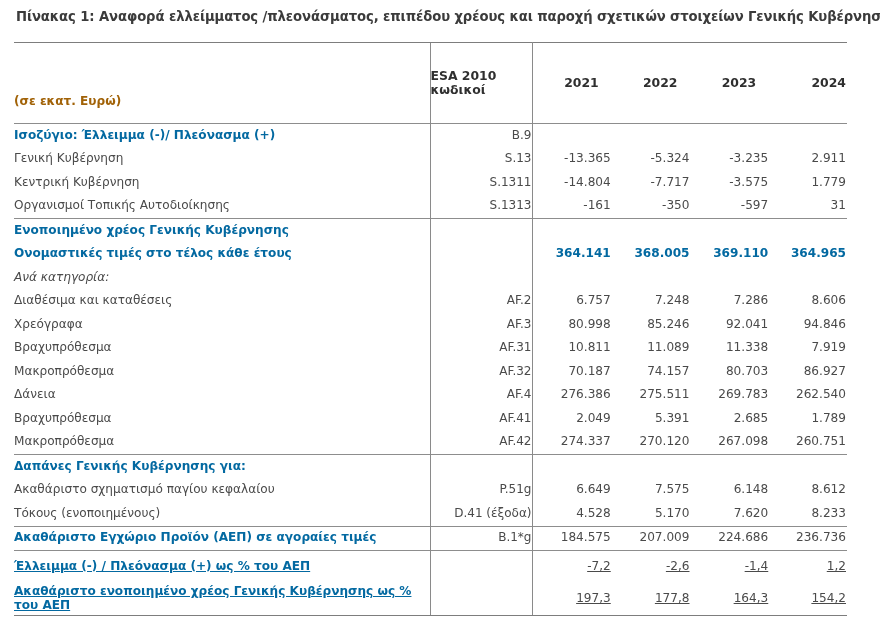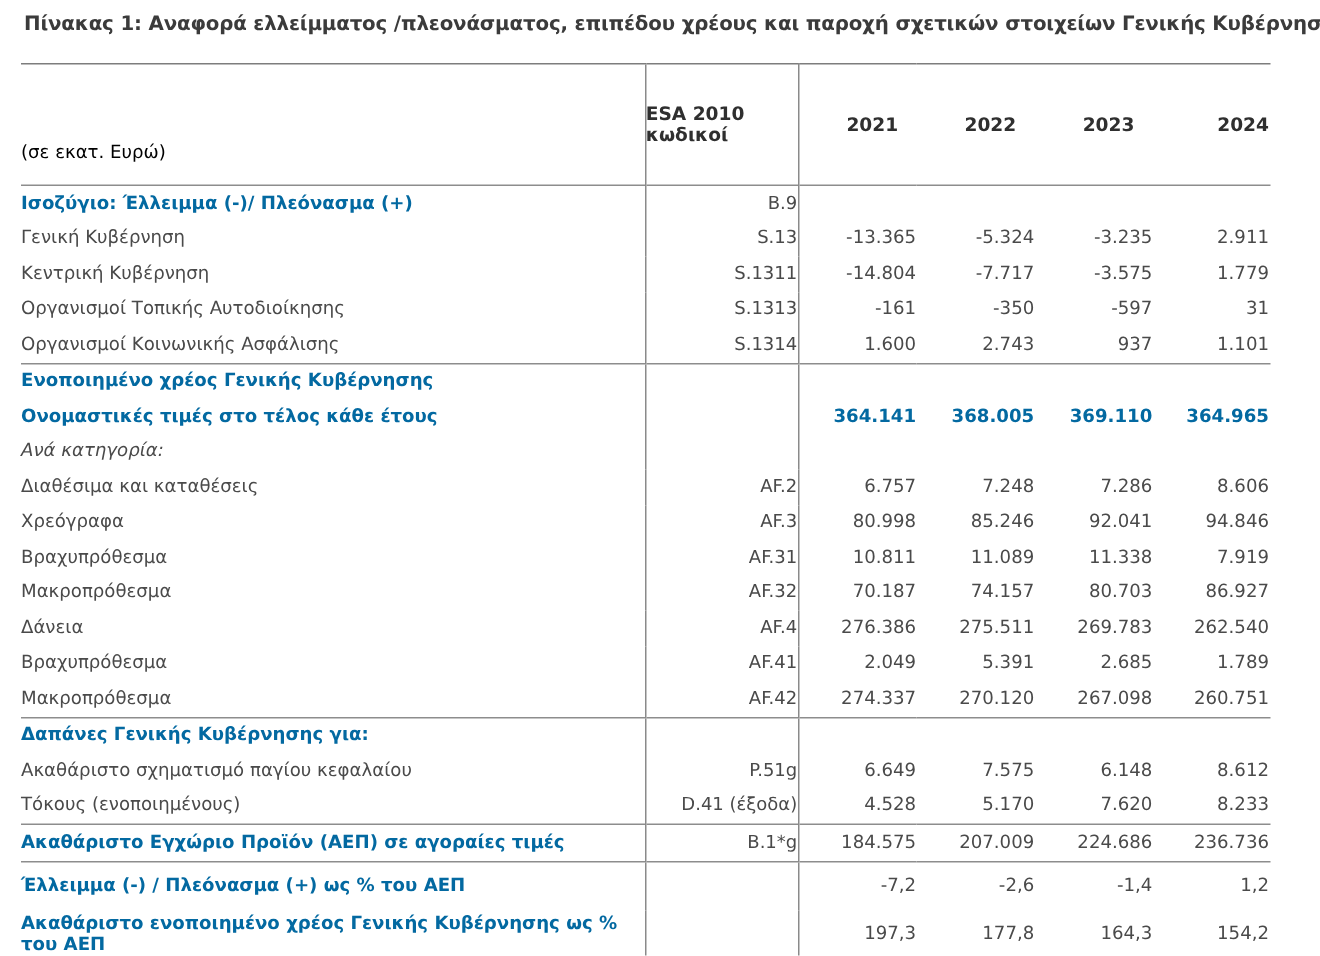--- a/index.html
+++ b/index.html
@@ -71,36 +71,36 @@
 
   tr.head td {
     height: 66px;
     font-weight: bold;
     font-size: 12.4px;
     color: #2f2f2f;
     text-align: left;
   }
   tr.head td.label {
     text-align: left;
-    font-weight: normal;
+    font-weight: bold;
     font-size: 12.1px;
-    color: #000000;
+    color: #a16207;
     vertical-align: bottom;
     padding-bottom: 14px;
   }
   tr.head td.yr { padding-right: 12px; text-align: right; padding-left: 16px; }
   tr.head td.yr.last { padding-right: 1px; }
 
   
   .rule-top td { border-top: 1.4px solid #7d7d7d; }
   .rule-mid td { border-top: 1.1px solid #8d8d8d; }
   .rule-bottom td { border-bottom: 1.4px solid #7d7d7d; }
 
   tr.data td { height: 23.5px; }
-  tr.data.tall td { height: 32px; }
+  tr.data.tall td { height: 32px; text-decoration: underline; }
 
   .b { font-weight: bold; color: #0369a1; }
   .i { font-style: italic; }
   .ind1 { padding-left: 30px; }
   .ind0 { padding-left: 4px; }
 </style>
 </head>
 <body>
 
 <div id="page">
@@ -159,28 +159,20 @@
 
       <tr class="data">
         <td class="label ind1">Οργανισμοί Τοπικής Αυτοδιοίκησης</td>
         <td class="esa">S.1313</td>
         <td class="yr">-161</td>
         <td class="yr">-350</td>
         <td class="yr">-597</td>
         <td class="yr last">31</td>
       </tr>
 
-      <tr class="data">
-        <td class="label ind1">Οργανισμοί Κοινωνικής Ασφάλισης</td>
-        <td class="esa">S.1314</td>
-        <td class="yr">1.600</td>
-        <td class="yr">2.743</td>
-        <td class="yr">937</td>
-        <td class="yr last">1.101</td>
-      </tr>
 
       <tr class="data rule-mid">
         <td class="label ind0 b">Ενοποιημένο χρέος Γενικής Κυβέρνησης</td>
         <td class="esa"></td>
         <td class="yr"></td>
         <td class="yr"></td>
         <td class="yr"></td>
         <td class="yr last"></td>
       </tr>
 

